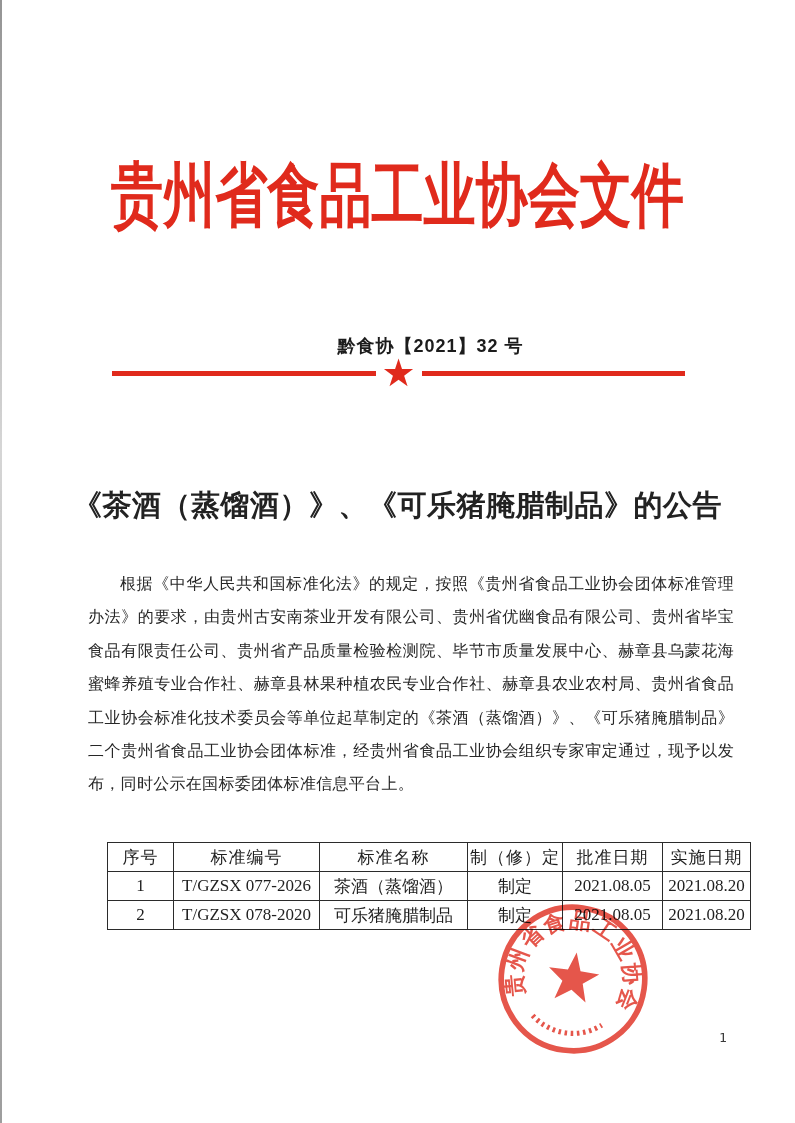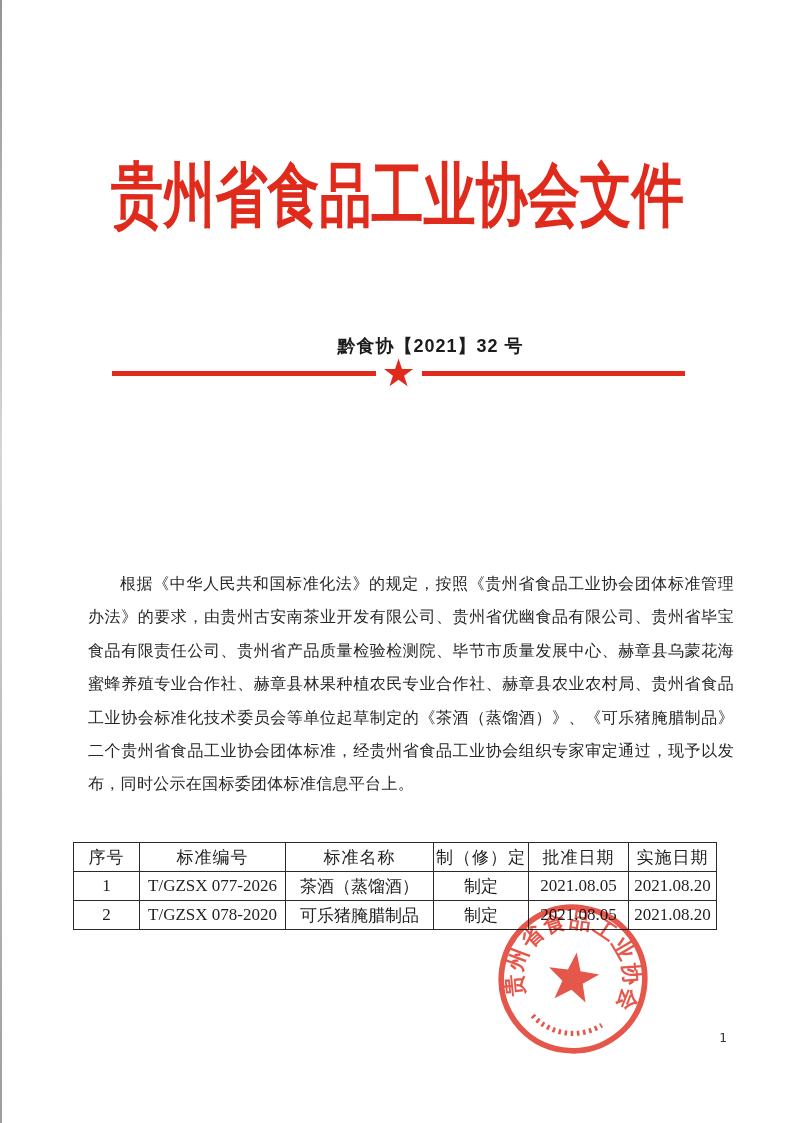--- a/index.html
+++ b/index.html
@@ -53,21 +53,21 @@
     font-size:29px;font-weight:bold;color:#222;
     line-height:48px;letter-spacing:0.5px;
   }
   .body-text{
     position:absolute;top:567px;left:88px;width:646px;margin:0;
     font-size:16px;line-height:33.4px;
     text-align:justify;text-indent:2em;
     color:#272727;letter-spacing:0.3px;
   }
   table.standards{
-    position:absolute;top:842px;left:73px;
+    position:absolute;top:842px;left:107px;
     border-collapse:collapse;table-layout:fixed;
     width:643px;
     font-size:17px;color:#1f1f1f;
   }
   table.standards th,table.standards td{
     border:1.6px solid #2b2b2b;
     height:28px;padding:0 2px;
     text-align:center;vertical-align:middle;
     font-weight:normal;
     white-space:nowrap;overflow:hidden;
@@ -103,20 +103,21 @@
   <div class="doc-number">黔食协【2021】32 号</div>
 
   <div class="divider">
     <span class="rule-line"></span>
     <span class="star">★</span>
     <span class="rule-line"></span>
   </div>
 
   <h1 class="announce-title">
     <br>
+    <span>《茶酒（蒸馏酒）》、《可乐猪腌腊制品》的公告</span>
   </h1>
 
   <p class="body-text">根据《中华人民共和国标准化法》的规定，按照《贵州省食品工业协会团体标准管理办法》的要求，由贵州古安南茶业开发有限公司、贵州省优幽食品有限公司、贵州省毕宝食品有限责任公司、贵州省产品质量检验检测院、毕节市质量发展中心、赫章县乌蒙花海蜜蜂养殖专业合作社、赫章县林果种植农民专业合作社、赫章县农业农村局、贵州省食品工业协会标准化技术委员会等单位起草制定的《茶酒（蒸馏酒）》、《可乐猪腌腊制品》二个贵州省食品工业协会团体标准，经贵州省食品工业协会组织专家审定通过，现予以发布，同时公示在国标委团体标准信息平台上。</p>
 
   <table class="standards">
     <colgroup>
       <col style="width:66px">
         <col style="width:146px">
         <col style="width:148px">
       <col style="width:95px">

